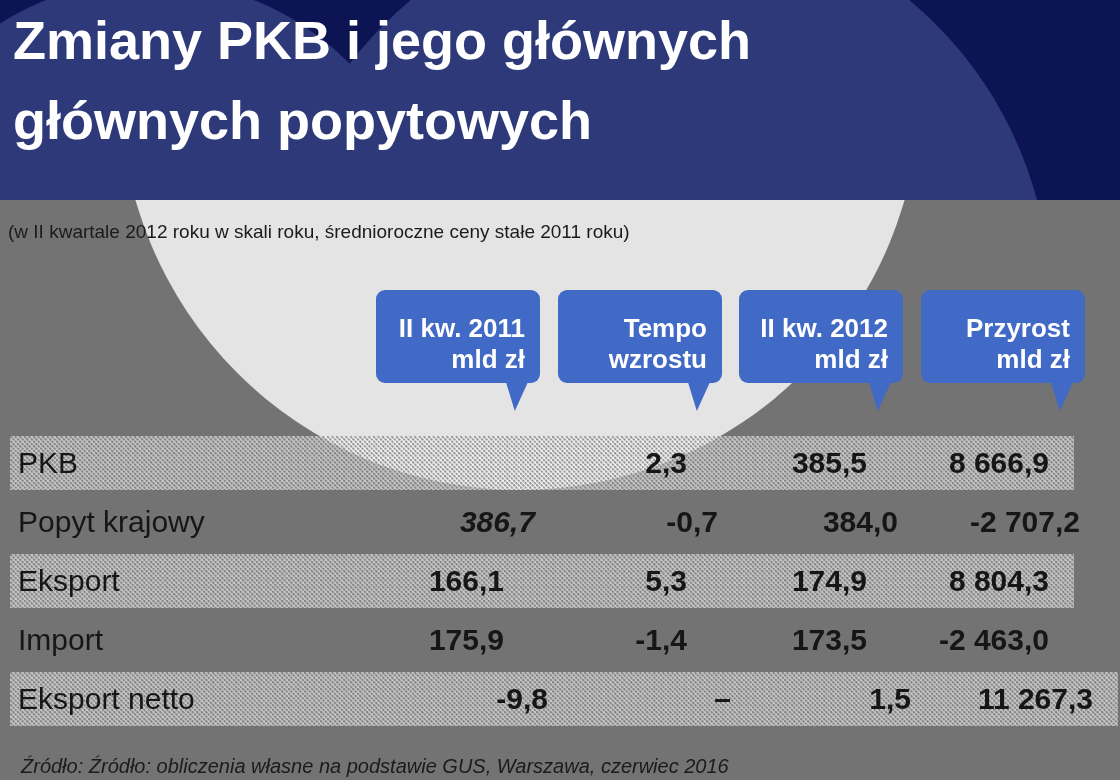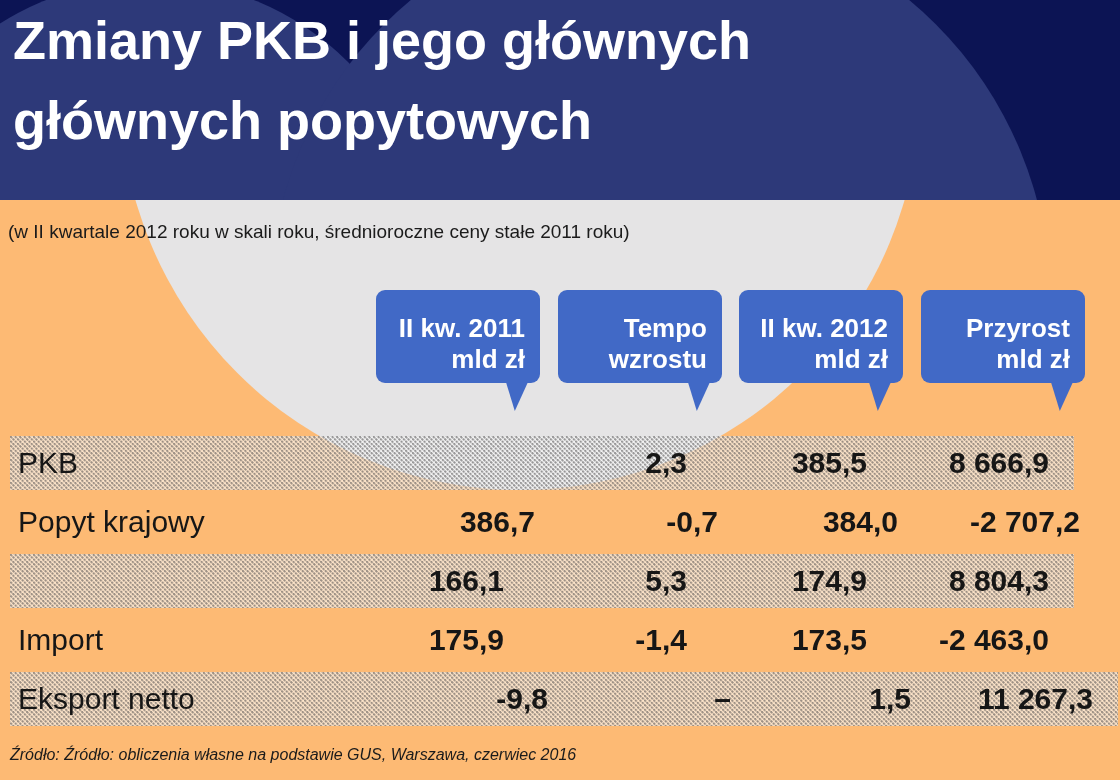--- a/index.html
+++ b/index.html
@@ -1,18 +1,18 @@
 <!DOCTYPE html>
 <html><head>
 <meta charset="utf-8">
 <style>
   html,body{margin:0;padding:0;background:#cfcfcf;}
   .page{
     position:relative;width:1120px;height:780px;overflow:hidden;
-    background:#fdba74;
+    background:#737373;
     font-family:"Liberation Sans", sans-serif;
     -webkit-font-smoothing:antialiased;
   }
   
   .masthead{
     position:absolute;left:0;top:0;width:1120px;height:200px;
     background:#0c1454;overflow:hidden;
   }
   .masthead-bg{position:absolute;left:0;top:0;display:block;}
   .title{
@@ -60,22 +60,22 @@
   }
   .trow .rlabel{
     position:absolute;left:18px;top:0;height:54px;line-height:54px;
     font-size:30px;color:#161616;white-space:nowrap;
   }
   .trow .rval{
     position:absolute;top:0;height:54px;line-height:54px;width:230px;
     text-align:right;font-size:30px;font-weight:bold;color:#161616;white-space:nowrap;
   }
   .source{
-    position:absolute;left:10px;top:542px;margin:0;width:1100px;
-    font-size:16px;font-style:italic;color:#1b1b1b;line-height:26px;
+    position:absolute;left:10px;top:542px;margin:11px;width:1100px;
+    font-size:20px;font-style:italic;color:#1b1b1b;line-height:26px;
   }
 </style>
 </head>
 <body>
 
 <div class="page">
 
   <header class="masthead">
     <svg class="masthead-bg" width="1120" height="200" viewBox="0 0 1120 200" aria-hidden="true">
       <rect x="0" y="0" width="1120" height="200" fill="#0c1454"></rect>
@@ -119,27 +119,28 @@
     <div id="rows">
         <div class="trow" style="top: 236px;">
           <div class="stripe"></div>
           <div class="rlabel">PKB</div>
           <div class="rval" style="right: 397px;">2,3</div>
           <div class="rval" style="right: 217px;">385,5</div>
           <div class="rval" style="right: 35px;">8 666,9</div>
         </div>
         <div class="trow" style="top: 295px; padding-left: 31px;">
           <div class="rlabel">Popyt krajowy</div>
-          <div class="rval" style="right: 580px;">386,7</div>
+          <div class="rval" style="right: 580px; font-style: italic;">386,7</div>
           <div class="rval" style="right: 397px;">-0,7</div>
           <div class="rval" style="right: 217px;">384,0</div>
           <div class="rval" style="right: 35px;">-2 707,2</div>
         </div>
         <div class="trow" style="top: 354px;">
           <div class="stripe"></div>
+          <div class="rlabel">Eksport</div>
           <div class="rval" style="right: 580px;">166,1</div>
           <div class="rval" style="right: 397px;">5,3</div>
           <div class="rval" style="right: 217px;">174,9</div>
           <div class="rval" style="right: 35px; padding-left: 48px;">8 804,3</div>
         </div>
         <div class="trow" style="top: 413px;">
           <div class="rlabel">Import</div>
           <div class="rval" style="right: 580px;">175,9</div>
           <div class="rval" style="right: 397px;">-1,4</div>
           <div class="rval" style="right: 217px;">173,5</div>

